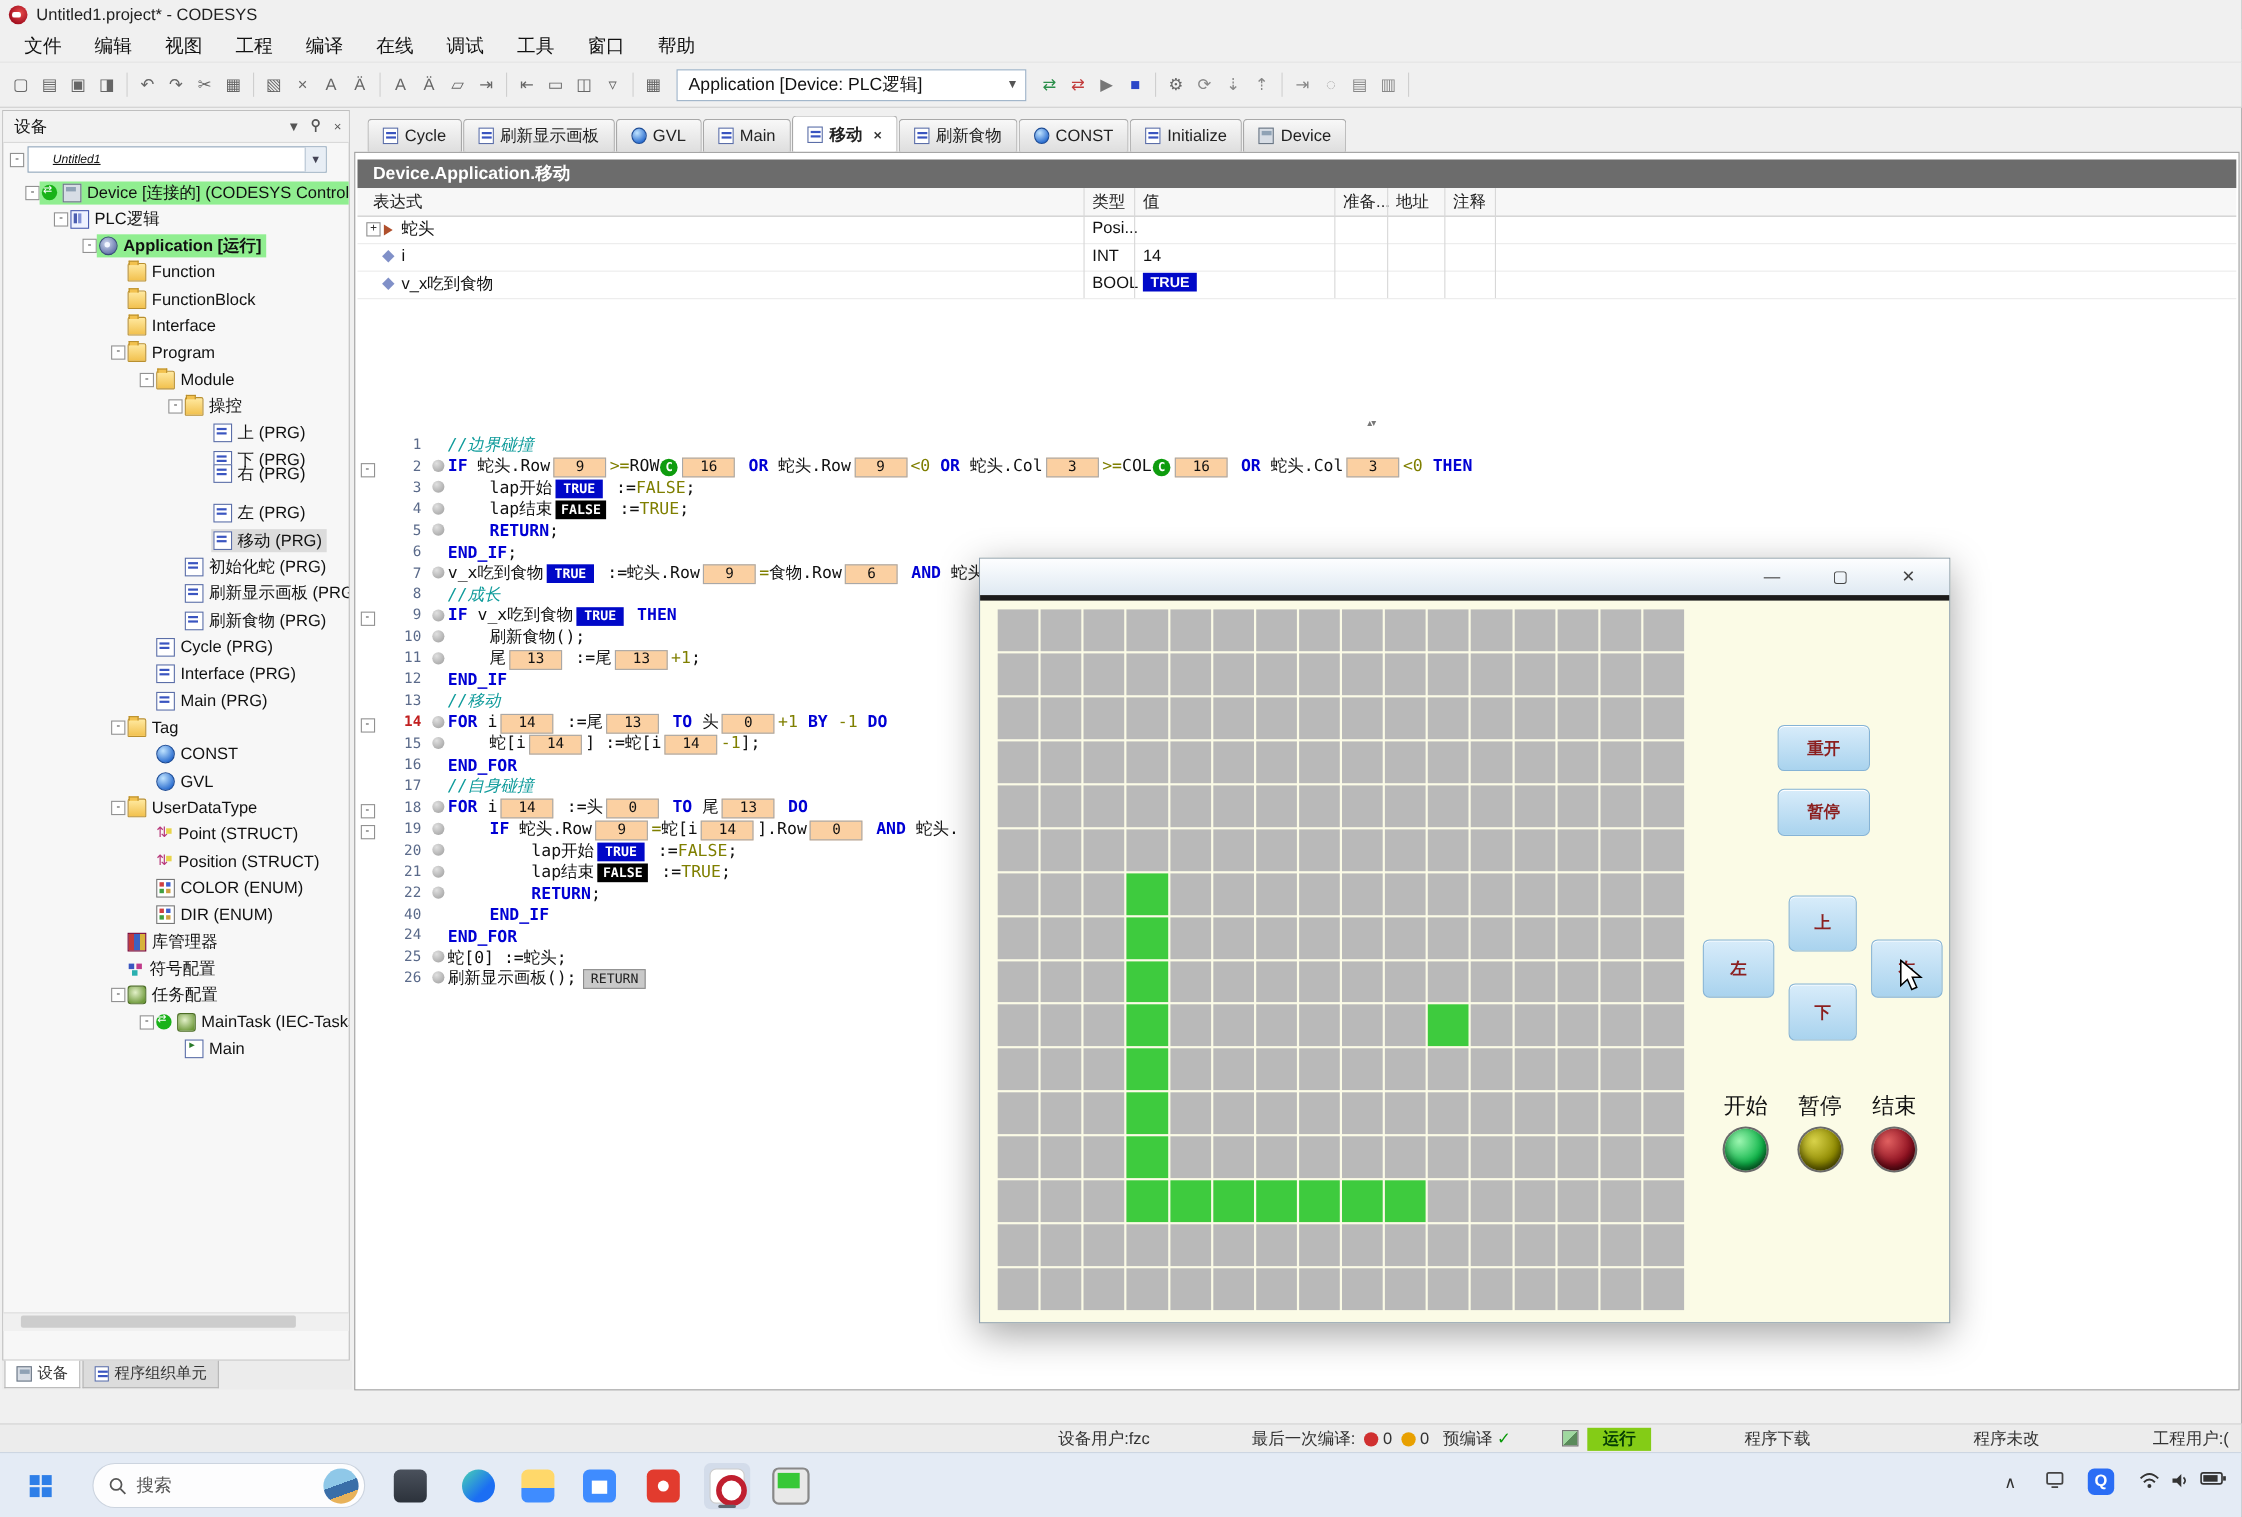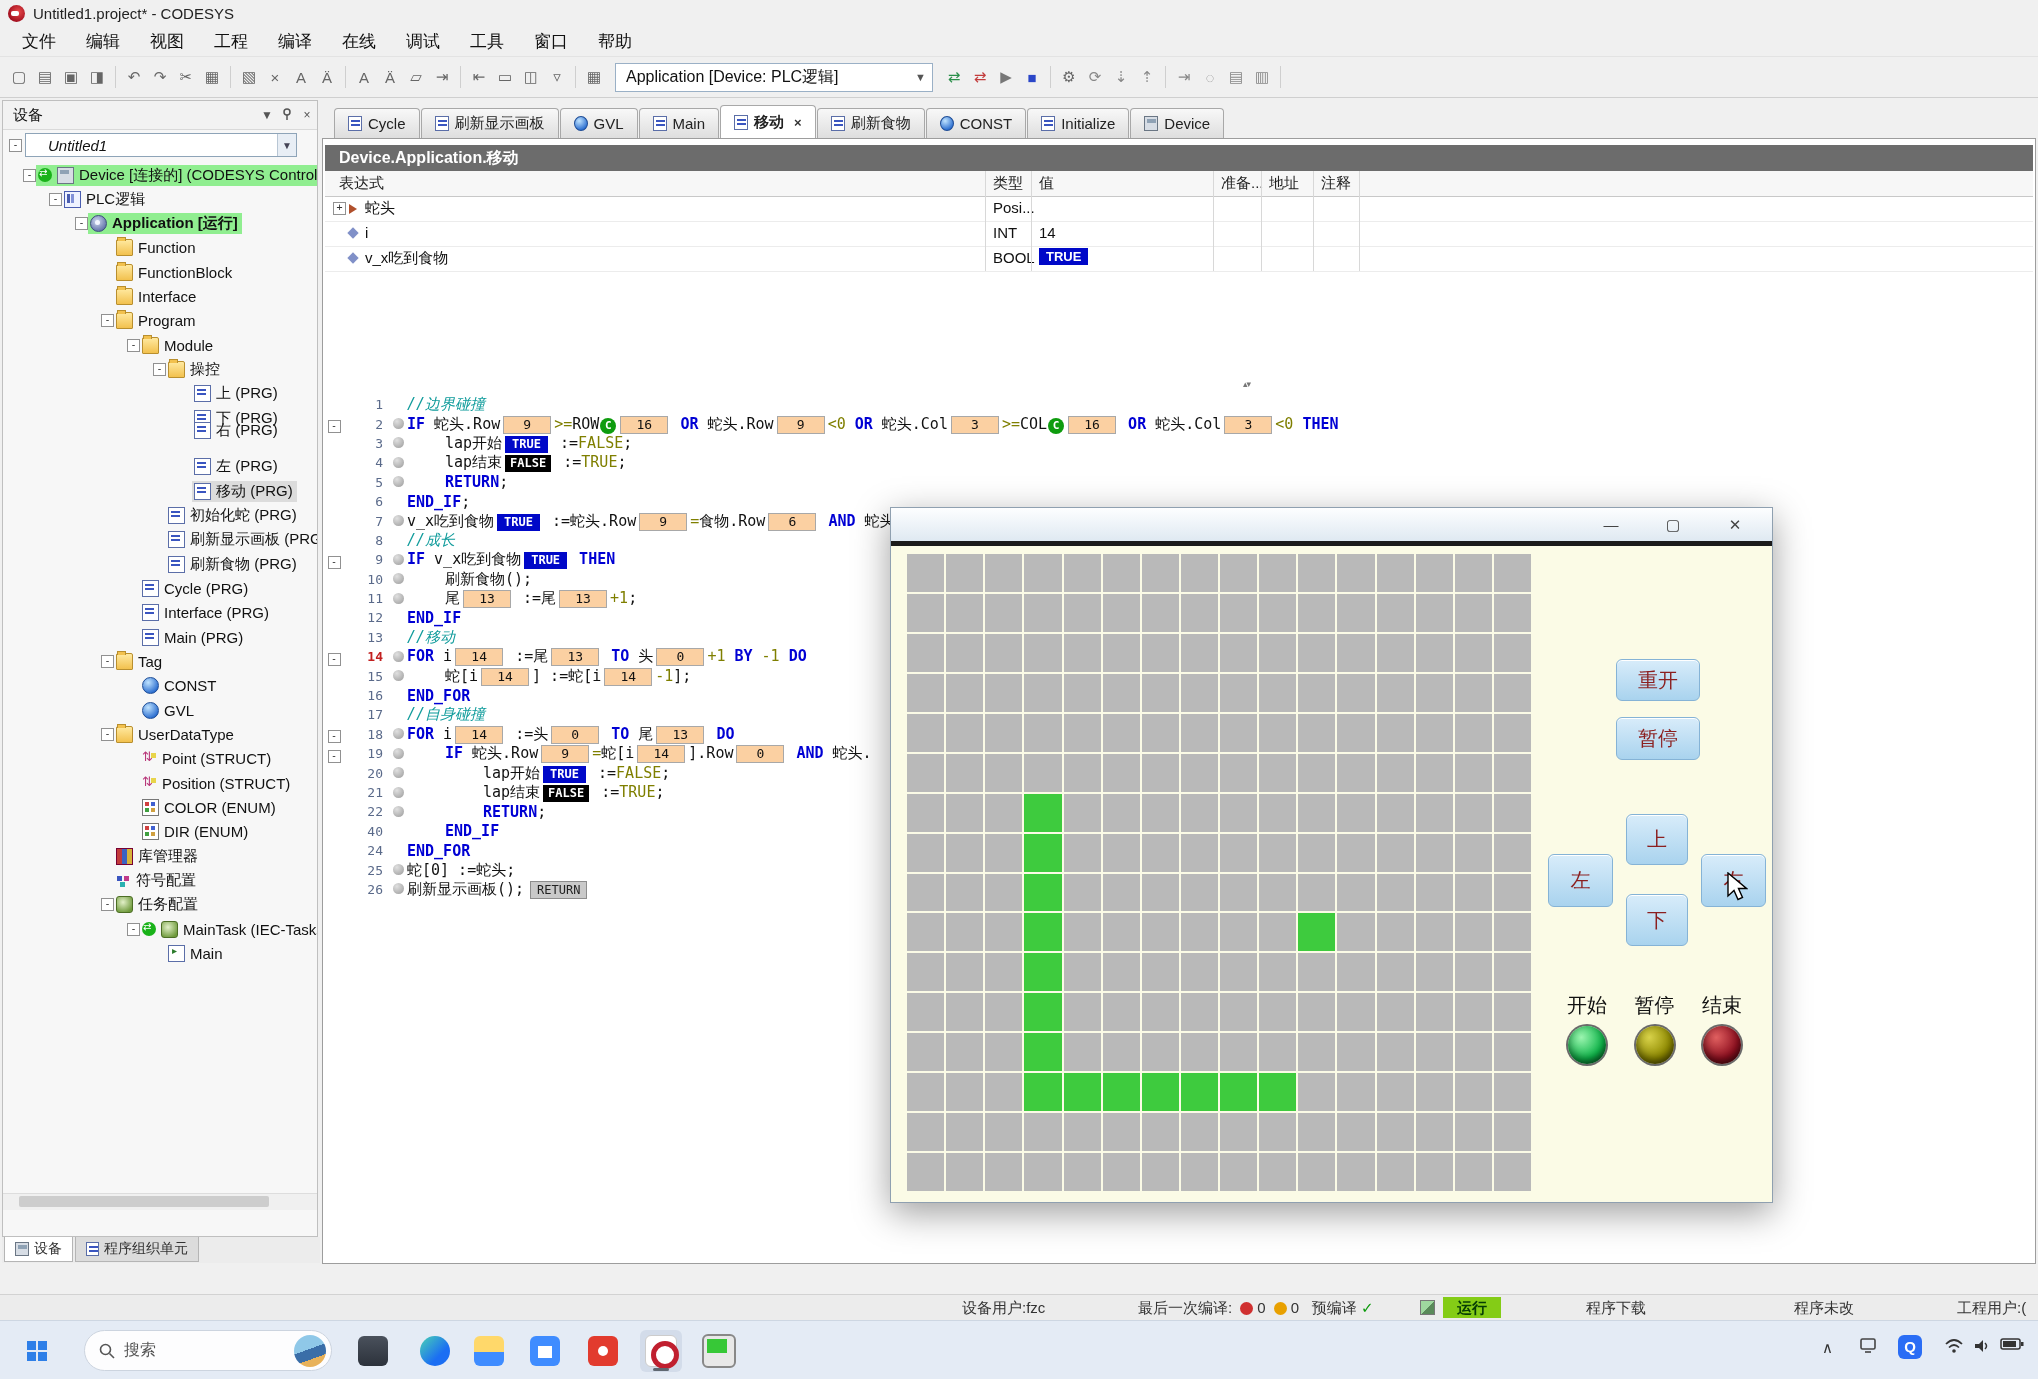--- a/index.html
+++ b/index.html
@@ -17,21 +17,21 @@
   .tbtn{width:24px;height:24px;margin:0 1px;display:flex;align-items:center;justify-content:center;font-size:15px;color:#666;border-radius:3px;}
   .tsep{width:1px;height:22px;background:#cfcfcf;margin:0 5px;}
   .appcombo{display:flex;align-items:center;height:27px;background:#fff;border:1px solid #9ab0c6;margin:0 8px;padding:0 6px 0 10px;min-width:300px;justify-content:space-between;font-size:16px;}
   .appcombo .dn{color:#555;font-size:11px;margin-left:14px;}
   
   .leftpanel{position:absolute;left:2px;top:100px;width:316px;height:1137px;background:#f7f7f7;border:1px solid #bfbfbf;box-sizing:border-box;}
   .lp-head{position:absolute;left:0;top:0;width:100%;height:28px;border-bottom:1px solid #d9d9d9;display:flex;align-items:center;background:#f2f2f2;}
   .lp-title{font-size:15px;padding-left:10px;flex:1;}
   .lp-ico{width:20px;text-align:center;color:#555;font-size:12px;}
   .proj-combo{position:absolute;left:22px;top:32px;width:272px;height:24px;background:#fff;border:1px solid #8ea4b8;display:flex;align-items:center;box-sizing:border-box;}
-  .proj-combo .lbl{flex:1;font-style:italic;font-size:15px;padding-left:22px;}
+  .proj-combo .lbl{flex:1;font-style:italic;font-size:11px;padding-left:22px;text-decoration:underline;}
   .proj-combo .dn{width:18px;height:100%;background:#e8eef5;border-left:1px solid #b8c6d4;font-size:10px;color:#445;display:flex;align-items:center;justify-content:center;}
   .root-exp{position:absolute;left:6px;top:38px;}
   .tree{position:absolute;left:0;top:62px;width:100%;height:1040px;overflow:hidden;}
   .trow{position:absolute;height:24px;width:100%;display:flex;align-items:center;white-space:nowrap;font-size:15px;}
   .exp{display:inline-block;width:11px;height:11px;border:1px solid #919191;background:#fff;
        font:10px/9px "DejaVu Sans Mono",monospace;text-align:center;color:#333;flex:none;}
   .titem{display:flex;align-items:center;gap:5px;padding:1px 4px 1px 2px;}
   .bg-green{background:#90ee90;}
   .bg-sel{background:#dcdcdc;}
   .bold{font-weight:bold;}
@@ -101,21 +101,21 @@
   .box-r{display:inline-block;background:#c9c9c9;border:1px solid #8d8d8d;color:#222;font-size:12px;padding:0 6px;margin-left:6px;line-height:16px;}
   .cc{display:inline-block;width:16px;height:16px;border-radius:50%;background:#0e9c0e;color:#fff;font-size:11px;font-weight:bold;text-align:center;line-height:16px;margin:0 1px;}
   
   .gwin{position:absolute;left:890px;top:507px;width:881px;height:694px;background:#fbfbe6;border:1px solid #8fa0b0;box-shadow:0 10px 34px rgba(0,0,0,.38);z-index:50;}
   .gtitle{position:absolute;left:0;top:0;width:100%;height:33px;background:linear-gradient(#fdfeff,#dfe9f2);}
   .gbtn{position:absolute;top:6px;width:40px;height:22px;text-align:center;font-size:15px;color:#444;line-height:22px;}
   .gband{position:absolute;left:0;top:33px;width:100%;height:5px;background:#1b1b1b;}
   .grid{position:absolute;left:16px;top:46px;width:624px;height:637px;background:#fbfbe6;display:grid;grid-template-columns:repeat(16,1fr);grid-template-rows:repeat(16,1fr);gap:2px;}
   .cell{background:#b9b9b9;}
   .cell.green{background:#3ecb3e;}
-  .vbtn{position:absolute;background:linear-gradient(#d8ecfa,#a9d3ee);border:1px solid #85b3d6;border-radius:6px;color:#8b1f1f;font-weight:normal;font-size:20px;display:flex;align-items:center;justify-content:center;box-shadow:inset 0 1px 0 #fff;}
+  .vbtn{position:absolute;background:linear-gradient(#d8ecfa,#a9d3ee);border:1px solid #85b3d6;border-radius:6px;color:#8b1f1f;font-weight:bold;font-size:15px;display:flex;align-items:center;justify-content:center;box-shadow:inset 0 1px 0 #fff;}
   .glabel{position:absolute;width:70px;text-align:center;font-size:20px;color:#111;}
   .light{position:absolute;width:38px;height:38px;border-radius:50%;box-shadow:0 0 0 2px #6a6a6a, inset 0 -4px 8px rgba(0,0,0,.5);}
   .cursor{position:absolute;left:1726px;top:872px;z-index:60;}
   
   .panelrow{position:absolute;left:0;top:1266px;width:100%;height:26px;background:#ececec;border-top:1px solid #c6c6c6;display:flex;align-items:center;font-size:14px;color:#222;}
   .prtab{display:flex;align-items:center;gap:6px;padding:2px 10px;margin-left:4px;border:1px solid #bdbdbd;background:#f7f7f7;}
   .mini{display:inline-block;width:13px;height:13px;flex:none;position:relative;}
   .m-watch{border:2px solid #556;border-radius:50%;width:6px;height:6px;}
   .m-watch::after{content:"";position:absolute;left:7px;top:-2px;width:6px;height:6px;border:2px solid #556;border-radius:50%;}
   .m-break{background:#c22;border-radius:50%;}

